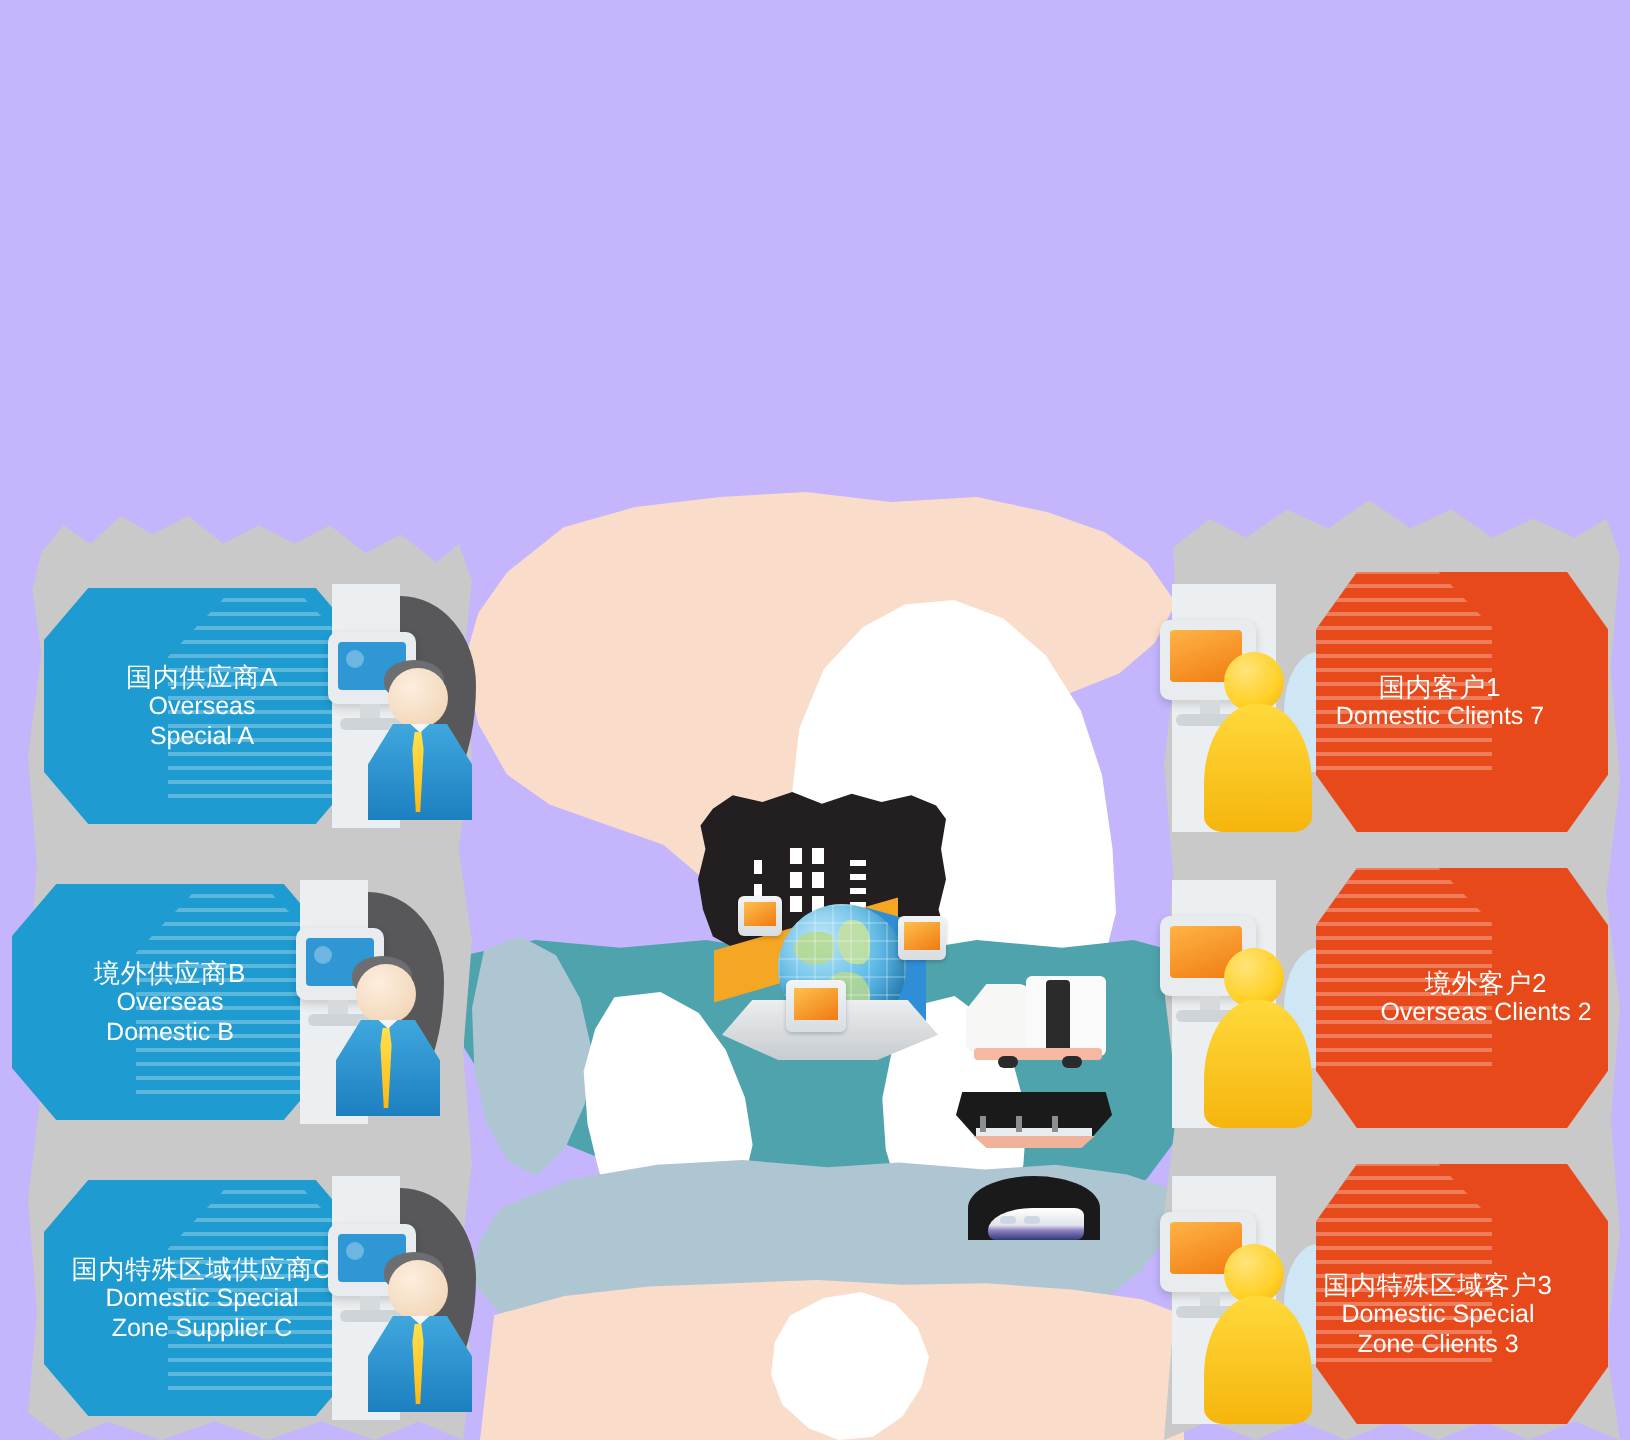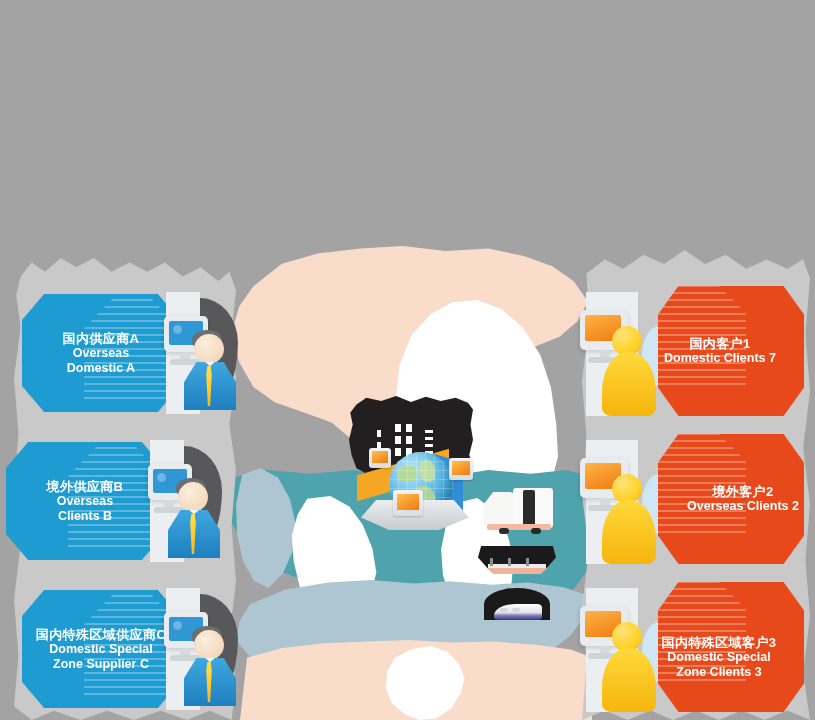--- a/index.html
+++ b/index.html
@@ -1,18 +1,18 @@
 <!DOCTYPE html>
 <html><head>
 <meta charset="utf-8">
 <style>
   html,body{margin:0;padding:0;background:#ffffff;}
   body{width:815px;height:720px;overflow:hidden;
        font-family:"Liberation Sans","DejaVu Sans",sans-serif;}
-  #stage{position:relative;width:815px;height:720px;background:#a3a3a3;font-weight:bold;}
+  #stage{position:relative;width:815px;height:720px;background:#c4b5fd;}
 
   .abs{position:absolute;}
 
   
   .gray-panel{background:#c9c9c9;}
   .gray-left{left:14px;top:258px;width:222px;height:462px;
      clip-path:polygon(3% 4%,8% 1%,14% 3%,21% 0%,28% 2%,36% 0%,44% 3%,52% 1%,60% 3%,68% 1%,76% 4%,84% 2%,92% 5%,97% 3%,100% 7%,98% 16%,100% 26%,97% 36%,100% 46%,98% 58%,100% 70%,97% 82%,100% 92%,98% 100%,88% 98%,78% 100%,66% 98%,54% 100%,42% 98%,30% 100%,18% 98%,8% 100%,0% 97%,2% 86%,0% 74%,3% 62%,0% 50%,2% 38%,0% 26%,3% 15%,1% 8%);}
   .gray-right{left:582px;top:250px;width:228px;height:470px;
      clip-path:polygon(2% 5%,10% 2%,18% 4%,27% 1%,36% 3%,45% 0%,54% 3%,63% 1%,72% 4%,81% 2%,90% 4%,97% 2%,100% 6%,98% 18%,100% 30%,97% 42%,100% 54%,98% 66%,100% 78%,97% 90%,100% 100%,90% 98%,80% 100%,70% 98%,60% 100%,50% 98%,40% 100%,30% 98%,20% 100%,10% 98%,0% 100%,2% 88%,0% 76%,3% 64%,0% 52%,2% 40%,0% 28%,3% 16%);}
 
@@ -122,21 +122,21 @@
   <div class="abs gray-panel gray-left"></div>
   <div class="abs gray-panel gray-right"></div>
 
   <div id="supplier-group">
       <div class="abs" style="left:16px;top:288px;width:222px;height:132px;">
         <div class="abs oct oct-blue" style="left:6px;top:6px;width:158px;height:118px;">
           <div class="abs chev-blue stripes" style="left:62px;top:-16px;width:96px;height:126px;"></div>
           <div class="abs oct-label" style="left:0;top:0;width:158px;height:118px;">
             <div class="cn">国内供应商A</div>
             <div>Overseas</div>
-            <div>Domestic A</div>
+            <div>Special A</div>
           </div>
         </div>
         <div class="abs dkblob" style="left:152px;top:10px;width:70px;height:112px;"></div>
         <div class="abs panel-lt" style="left:150px;top:4px;width:34px;height:122px;"></div>
         <div class="abs mon-body shadow-soft" style="left:148px;top:28px;width:44px;height:36px;">
           <div class="abs mon-scr-blue" style="left:5px;top:5px;width:34px;height:24px;"></div>
           <div class="abs" style="left:9px;top:9px;width:9px;height:9px;background:rgba(255,255,255,.30);border-radius:50%;"></div>
         </div>
         <div class="abs mon-neck" style="left:164px;top:64px;width:10px;height:7px;"></div>
         <div class="abs mon-base" style="left:154px;top:71px;width:32px;height:6px;"></div>
@@ -145,21 +145,21 @@
         <div class="abs torso-blue" style="left:168px;top:74px;width:52px;height:48px;"></div>
         <div class="abs collar" style="left:182px;top:74px;width:24px;height:12px;"></div>
         <div class="abs tie" style="left:186px;top:78px;width:14px;height:40px;"></div>
       </div>
       <div class="abs" style="left:0;top:436px;width:222px;height:132px;">
         <div class="abs oct oct-blue" style="left:6px;top:6px;width:158px;height:118px;">
           <div class="abs chev-blue stripes" style="left:62px;top:-16px;width:96px;height:126px;"></div>
           <div class="abs oct-label" style="left:0;top:0;width:158px;height:118px;">
             <div class="cn">境外供应商B</div>
             <div>Overseas</div>
-            <div>Clients B</div>
+            <div>Domestic B</div>
           </div>
         </div>
         <div class="abs dkblob" style="left:152px;top:10px;width:70px;height:112px;"></div>
         <div class="abs panel-lt" style="left:150px;top:4px;width:34px;height:122px;"></div>
         <div class="abs mon-body shadow-soft" style="left:148px;top:28px;width:44px;height:36px;">
           <div class="abs mon-scr-blue" style="left:5px;top:5px;width:34px;height:24px;"></div>
           <div class="abs" style="left:9px;top:9px;width:9px;height:9px;background:rgba(255,255,255,.30);border-radius:50%;"></div>
         </div>
         <div class="abs mon-neck" style="left:164px;top:64px;width:10px;height:7px;"></div>
         <div class="abs mon-base" style="left:154px;top:71px;width:32px;height:6px;"></div>

